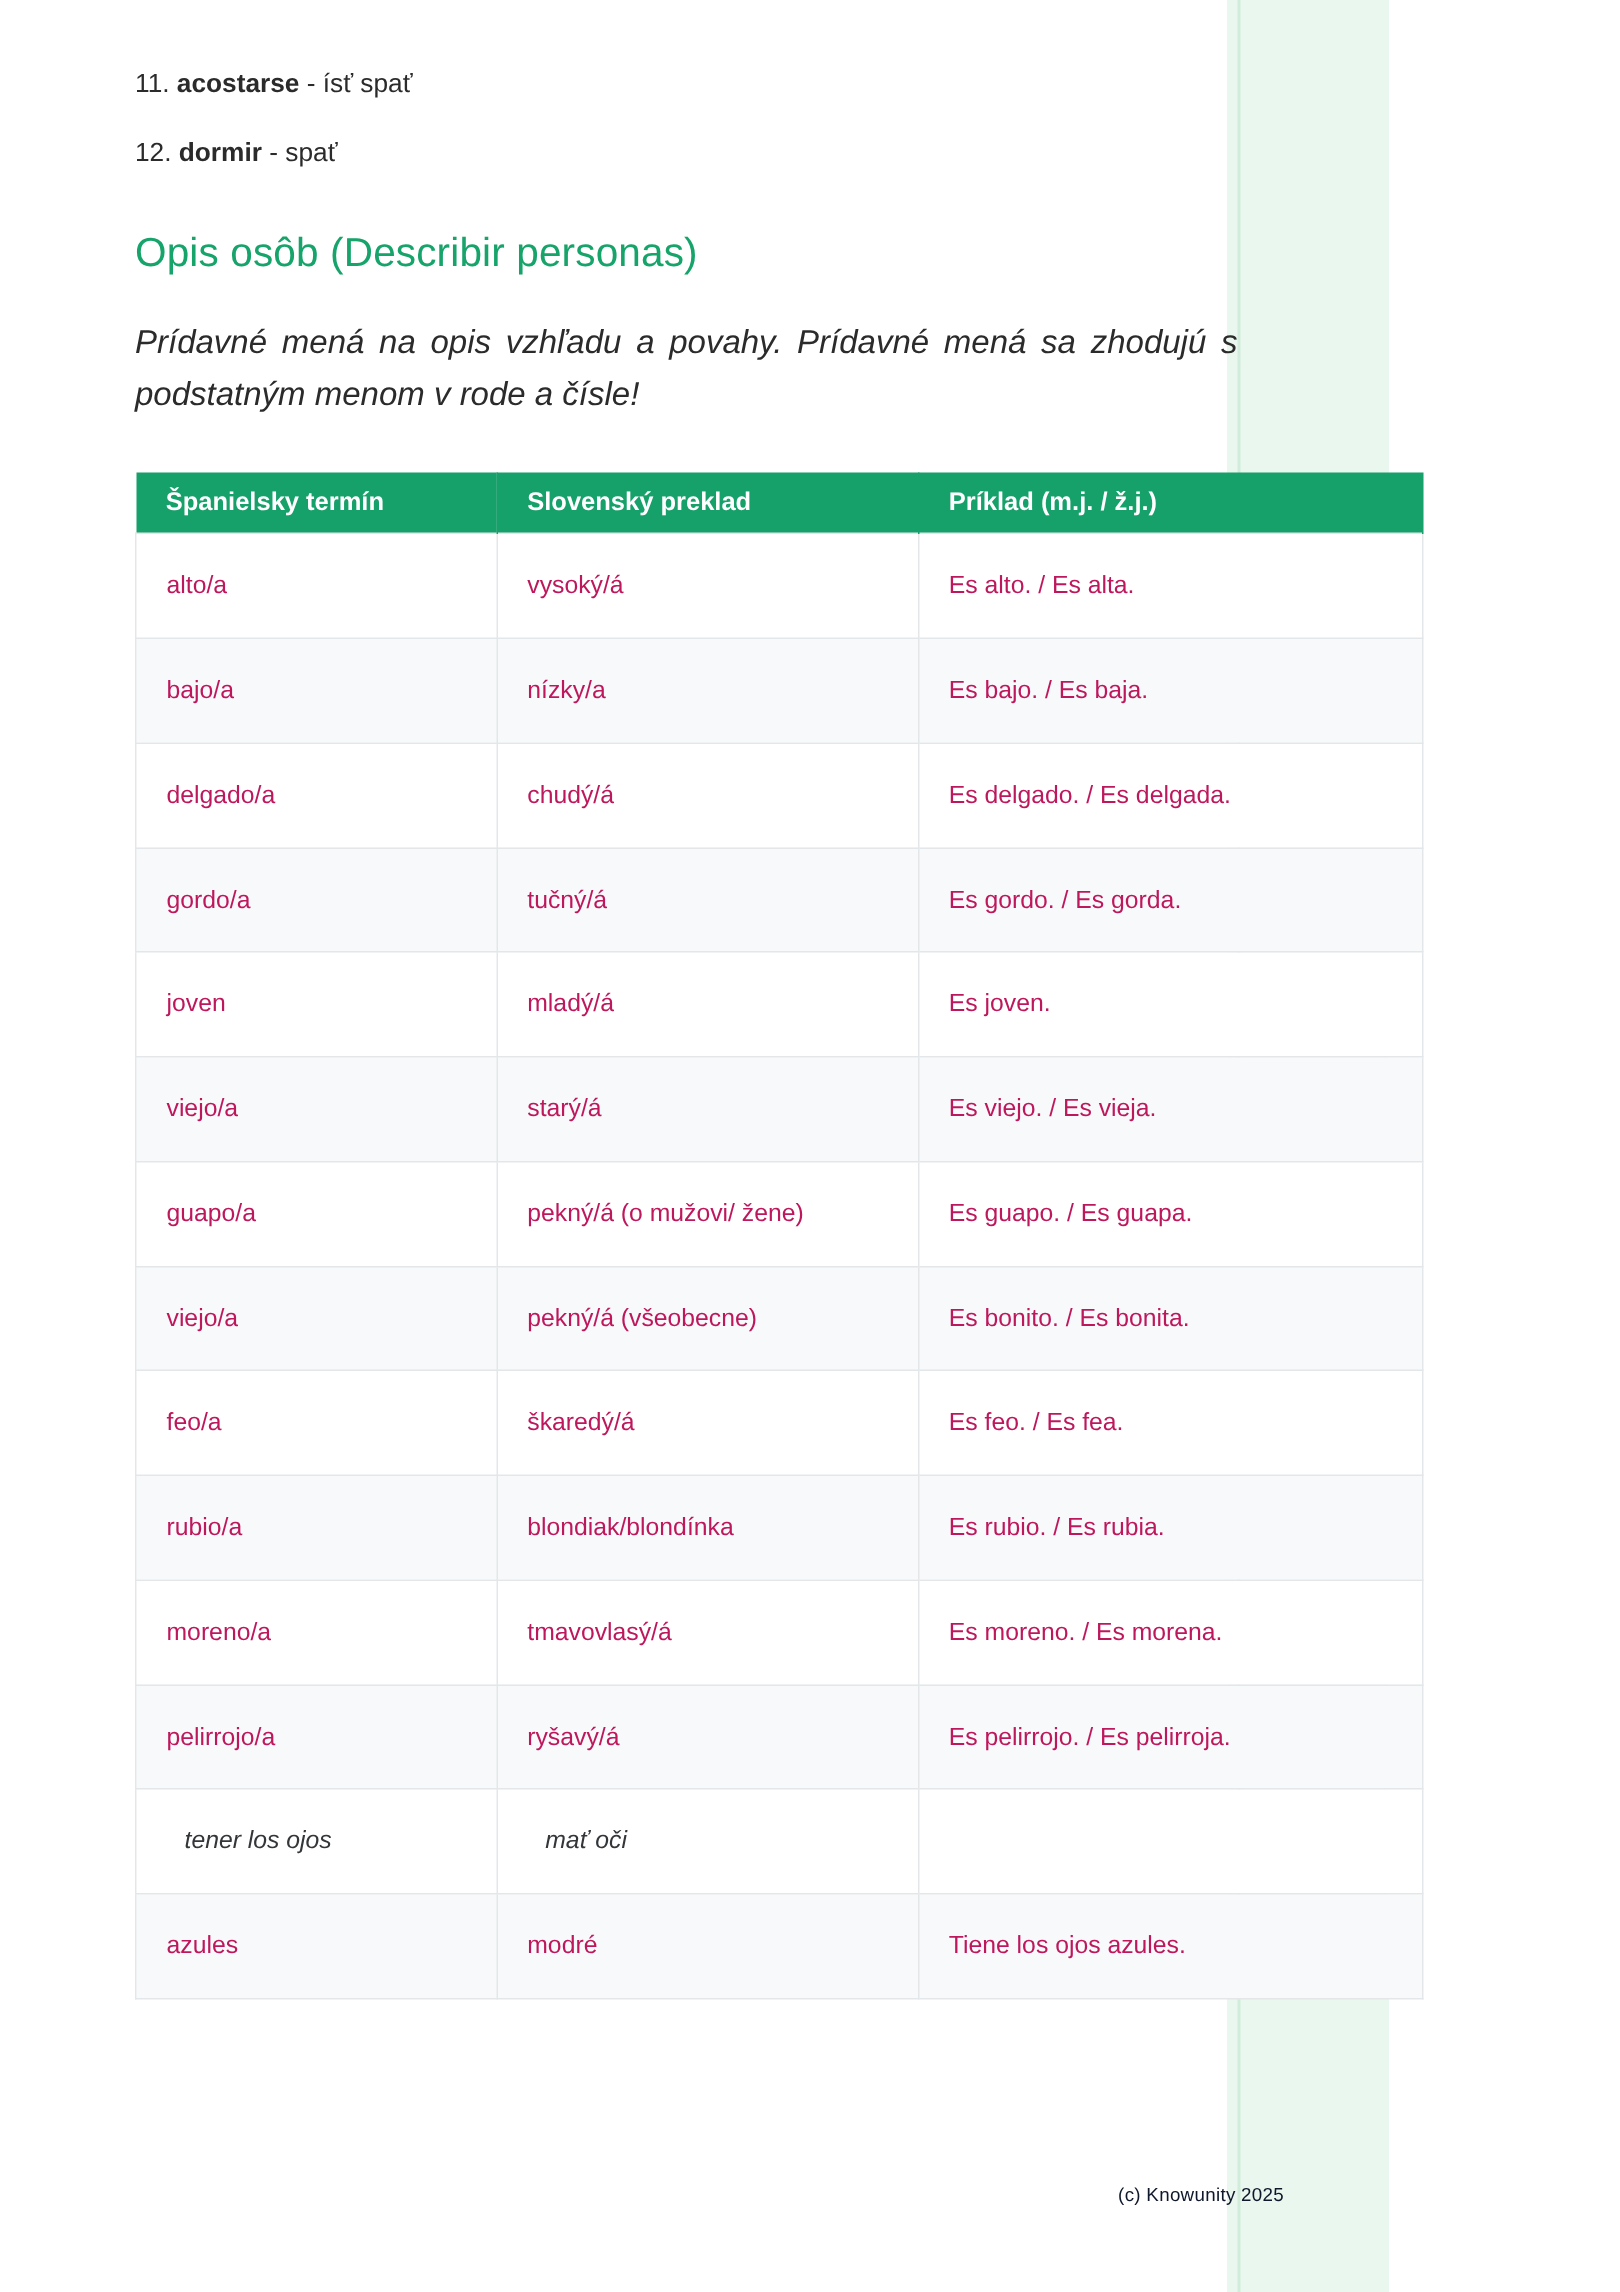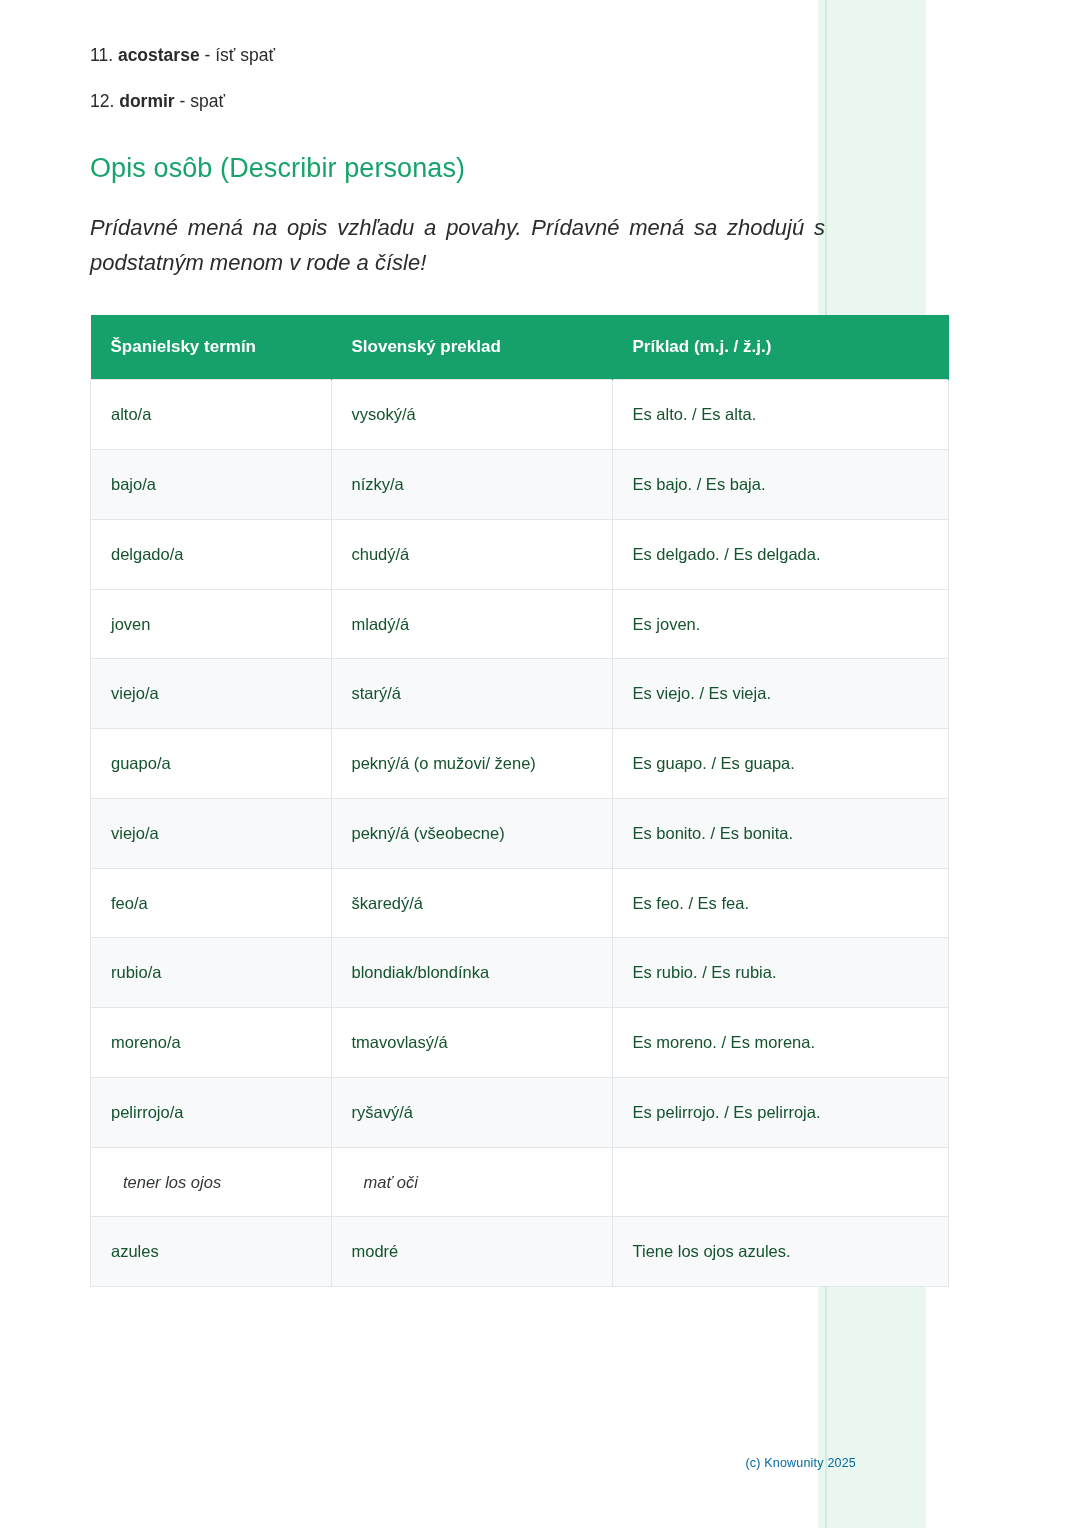--- a/index.html
+++ b/index.html
@@ -78,51 +78,51 @@
     width: 735px;
     table-layout: fixed;
     font-size: 16.5px;
   }
   table.vocab th {
     background: #16a06a;
     color: #ffffff;
     text-align: left;
     font-weight: bold;
     font-size: 17px;
-    padding: 20px 20px;
+    padding: 8px 20px;
     vertical-align: middle;
     line-height: 1.45;
     border-right: 1px solid #16a06a;
   }
   table.vocab th.c1 { width: 200px; }
   table.vocab th.c2 { width: 240px; }
   table.vocab th.c3 { width: 295px; }
   table.vocab td {
     border: 1px solid #e4e7e9;
     padding: 22px 20px;
     vertical-align: middle;
-    color: #14532d;
+    color: #be185d;
     line-height: 1.5;
     background: #ffffff;
   }
   table.vocab tr.alt td {
     background: #f7f9fa;
     margin-left: 39px;
   }
   table.vocab td.italic {
     font-style: italic;
     color: #33373a;
     padding-left: 32px;
   }
   .watermark {
     position: absolute;
     right: 70px;
     bottom: 58px;
     font-size: 12.5px;
-    color: #0369a1;
+    color: #0f172a;
     letter-spacing: 0.2px;
   }
 </style>
 </head>
 <body>
 
 <div class="page">
 
   <div class="left-strip"></div>
   <div class="right-band"></div>
@@ -161,20 +161,25 @@
         <tr class="alt">
           <td>bajo/a</td>
           <td>nízky/a</td>
           <td>Es bajo. / Es baja.</td>
         </tr>
         <tr>
           <td>delgado/a</td>
           <td>chudý/á</td>
           <td>Es delgado. / Es delgada.</td>
         </tr>
+        <tr class="alt">
+          <td>gordo/a</td>
+          <td>tučný/á</td>
+          <td>Es gordo. / Es gorda.</td>
+        </tr>
         <tr>
           <td>joven</td>
           <td>mladý/á</td>
           <td>Es joven.</td>
         </tr>
         <tr class="alt">
           <td>viejo/a</td>
           <td>starý/á</td>
           <td>Es viejo. / Es vieja.</td>
         </tr>

